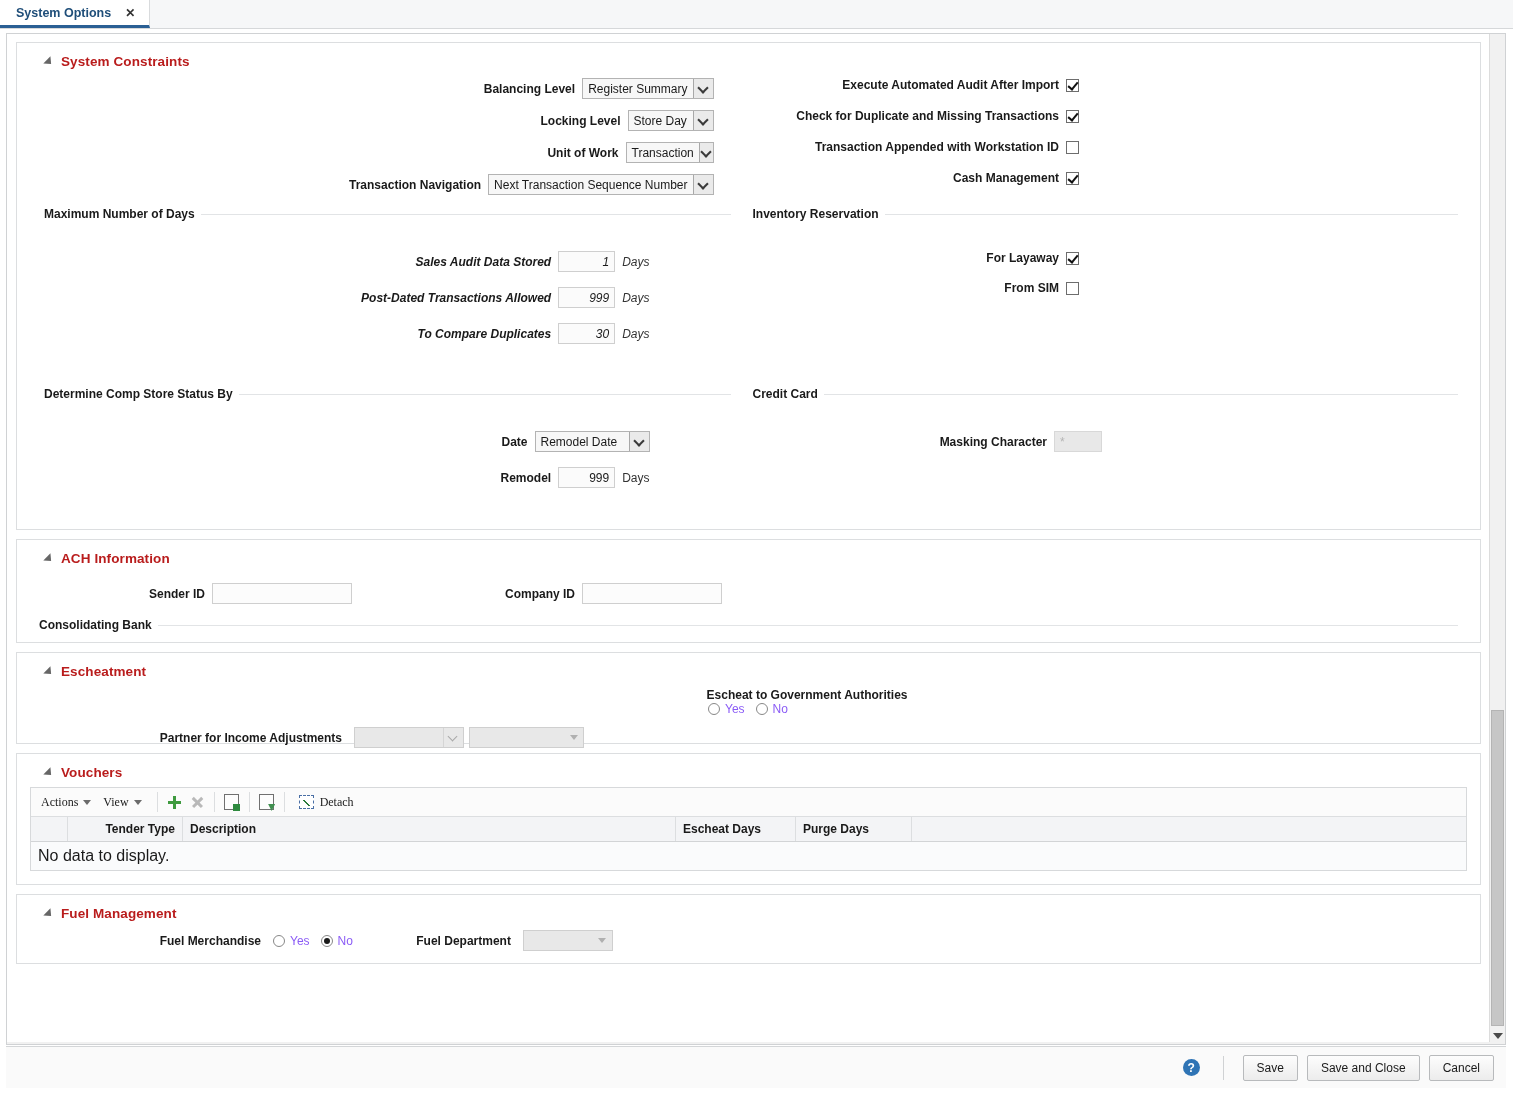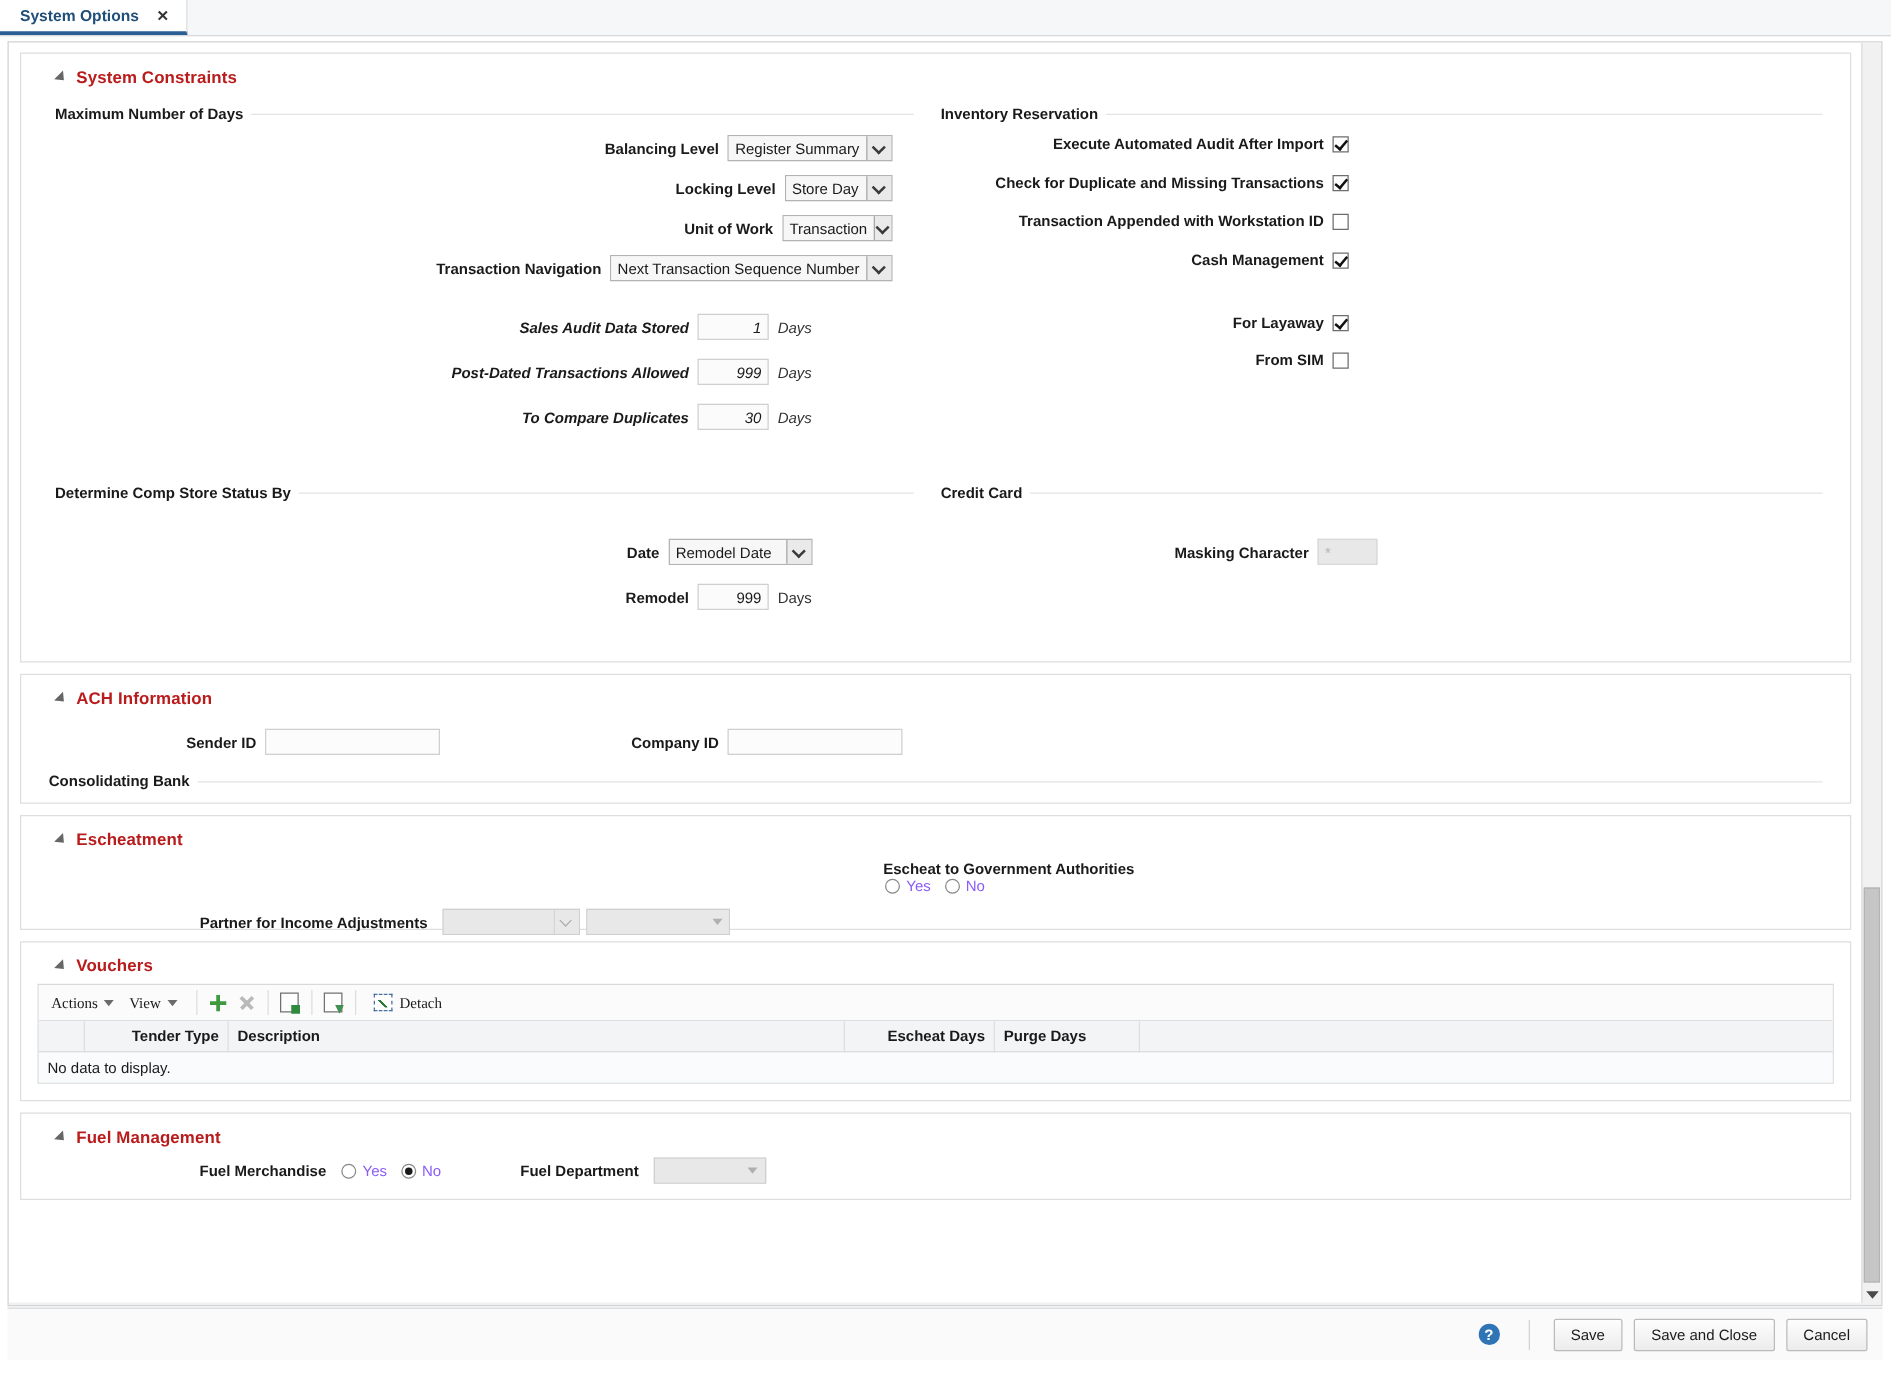--- a/index.html
+++ b/index.html
@@ -357,21 +357,21 @@
     border-right: 1px solid #dcdee0;
     border-bottom: 1px solid #d2d4d6;
     font-size: 12px;
     font-weight: bold;
     color: #1a1a1a;
     text-align: left;
     padding: 5px 7px;
     white-space: nowrap;
   }
   .nodata {
-    font-size: 12px;
+    font-size: 16px;
     color: #1a1a1a;
     padding: 5px 7px;
     background: #fafbfc;
   }
 
   
   .footer {
     position: absolute;
     left: 6px;
     top: 1046px;
@@ -458,35 +458,20 @@
   </div>
 
   <div class="outer-frame">
     <div class="scroll-area">
       <div class="content">
 
         <div class="panel" style="padding-bottom:6px;">
           <div class="panel-head">
             <span class="disc"></span>
             <span class="panel-title">System Constraints</span>
-          </div>
-
-          <div class="cols">
-            <div class="col" style="padding:0 18px 0 27px;">
-              <div class="grp">
-                <span class="grp-title">Maximum Number of Days</span>
-                <span class="grp-rule"></span>
-              </div>
-            </div>
-            <div class="col" style="padding:0 22px 0 4px;">
-              <div class="grp">
-                <span class="grp-title">Inventory Reservation</span>
-                <span class="grp-rule"></span>
-              </div>
-            </div>
           </div>
 
           <div class="cols">
 
             <div class="col col-l" style="padding-right:35px;">
               <div class="row">
                 <span class="lbl">Balancing Level</span>
                 <span class="sel">
                   <span class="sel-val">Register Summary</span>
                   <span class="sel-btn">
@@ -532,20 +517,35 @@
                 <span class="lbl">Check for Duplicate and Missing Transactions</span>
                 <span class="ckbox on"></span>
               </div>
               <div class="row cb" style="margin-bottom:17px;">
                 <span class="lbl">Transaction Appended with Workstation ID</span>
                 <span class="ckbox"></span>
               </div>
               <div class="row cb" style="margin-bottom:6px;">
                 <span class="lbl">Cash Management</span>
                 <span class="ckbox on"></span>
+              </div>
+            </div>
+          </div>
+
+          <div class="cols">
+            <div class="col" style="padding:0 18px 0 27px;">
+              <div class="grp">
+                <span class="grp-title">Maximum Number of Days</span>
+                <span class="grp-rule"></span>
+              </div>
+            </div>
+            <div class="col" style="padding:0 22px 0 4px;">
+              <div class="grp">
+                <span class="grp-title">Inventory Reservation</span>
+                <span class="grp-rule"></span>
               </div>
             </div>
           </div>
 
           <div class="cols" style="margin-top:20px;">
             <div class="col" style="padding-right:99px;font-style:italic;">
               <div class="row" style="margin-bottom:15px;">
                 <span class="lbl">Sales Audit Data Stored</span>
                 <span class="inp" style="width:57px;">1</span>
                 <span class="unit">Days</span>
@@ -704,21 +704,21 @@
                 <span>Detach</span>
               </span>
             </div>
 
             <table class="grid">
               <thead>
                 <tr>
                   <th style="width:22px;"></th>
                   <th style="width:100px; text-align:right;">Tender Type</th>
                   <th style="width:478px;">Description</th>
-                  <th style="width:105px;text-align:right;">Escheat Days</th>
+                  <th style="width:105px;">Escheat Days</th>
                   <th style="width:101px;">Purge Days</th>
                   <th style="border-right:none;"></th>
                 </tr>
               </thead>
             </table>
             <div class="nodata">No data to display.</div>
           </div>
         </div>
 
         <div class="panel" style="height:70px;">

